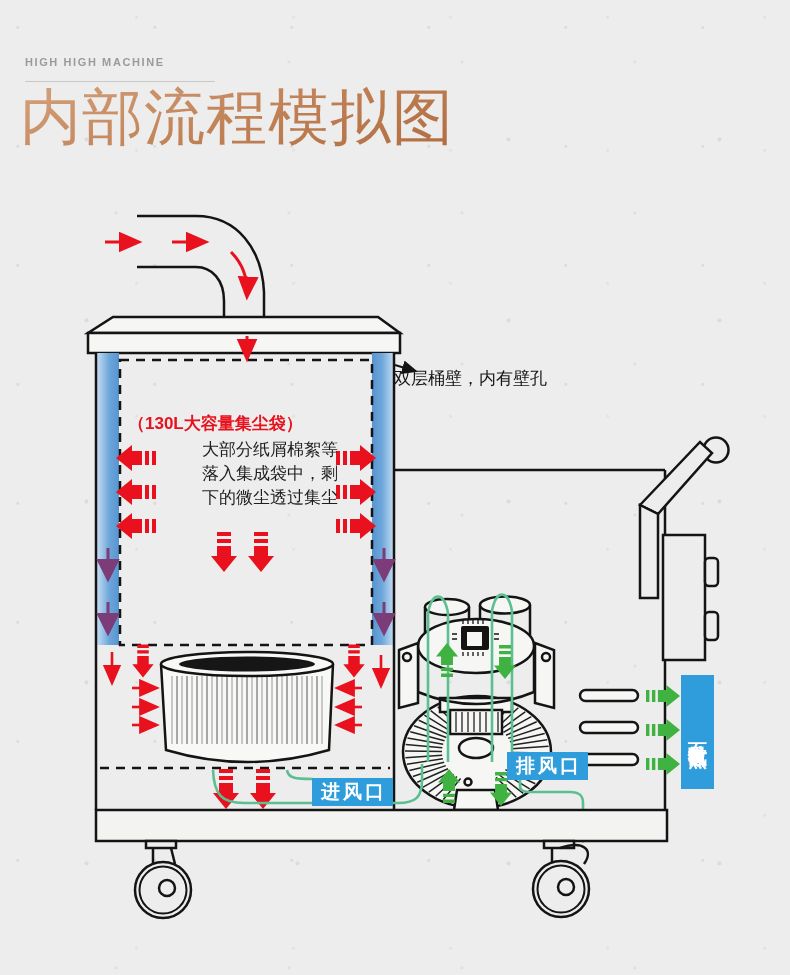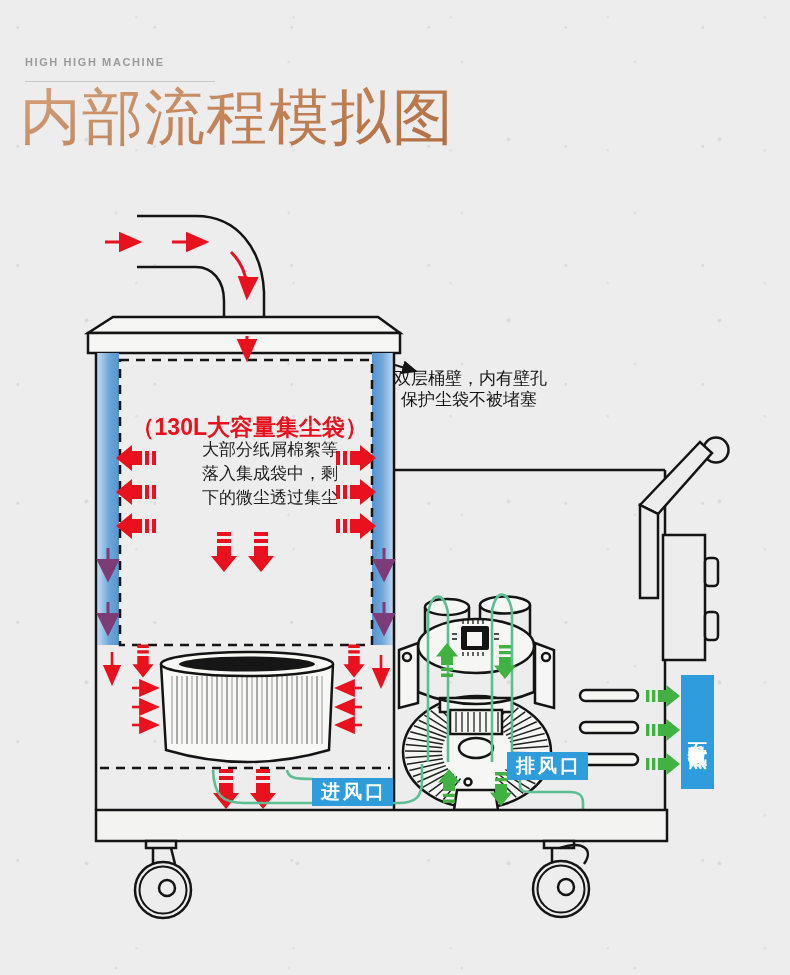--- a/index.html
+++ b/index.html
@@ -39,21 +39,21 @@
     position:absolute;left:20px;top:84px;width:560px;
     font-size:61px;font-weight:400;letter-spacing:1px;line-height:1.1;
     background:linear-gradient(160deg,var(--bronze-light) 0%,#c08055 45%,var(--bronze-dark) 100%);
     -webkit-background-clip:text;background-clip:text;
     color:transparent;
     text-shadow:none;
   }
   svg.diagram{position:absolute;left:0;top:0;}
   .bag-title{
     position:absolute;left:128px;top:412px;width:240px;
-    text-align:right;font-size:23px;font-weight:700;color:var(--red);
+    text-align:left;font-size:17px;font-weight:700;color:var(--red);
   }
   .bag-lines{
     position:absolute;left:158px;top:438px;width:180px;
     text-align:right;font-size:17px;line-height:24px;color:#1e1e1e;
   }
   .annotation{
     position:absolute;left:394px;top:355px;width:220px;
     font-size:17px;line-height:21px;color:#141414;margin-top:13px;
   }
   .annotation .l2{padding-left:7px;}
@@ -350,18 +350,17 @@
 
 <div class="bag-title">（130L大容量集尘袋）</div>
 <div class="bag-lines">
   <div>大部分纸屑棉絮等</div>
   <div>落入集成袋中，剩</div>
   <div>下的微尘透过集尘</div>
 </div>
 
 <div class="annotation">
   <div class="l1">双层桶壁，内有壁孔</div>
-  <div class="l2">保护尘袋不被堵塞</div>
 </div>
 
 <div class="flow-label intake">进风口</div>
 <div class="flow-label exhaust">排风口</div>
 <div class="louver-label">百叶窗散热</div>
 
 </body></html>

